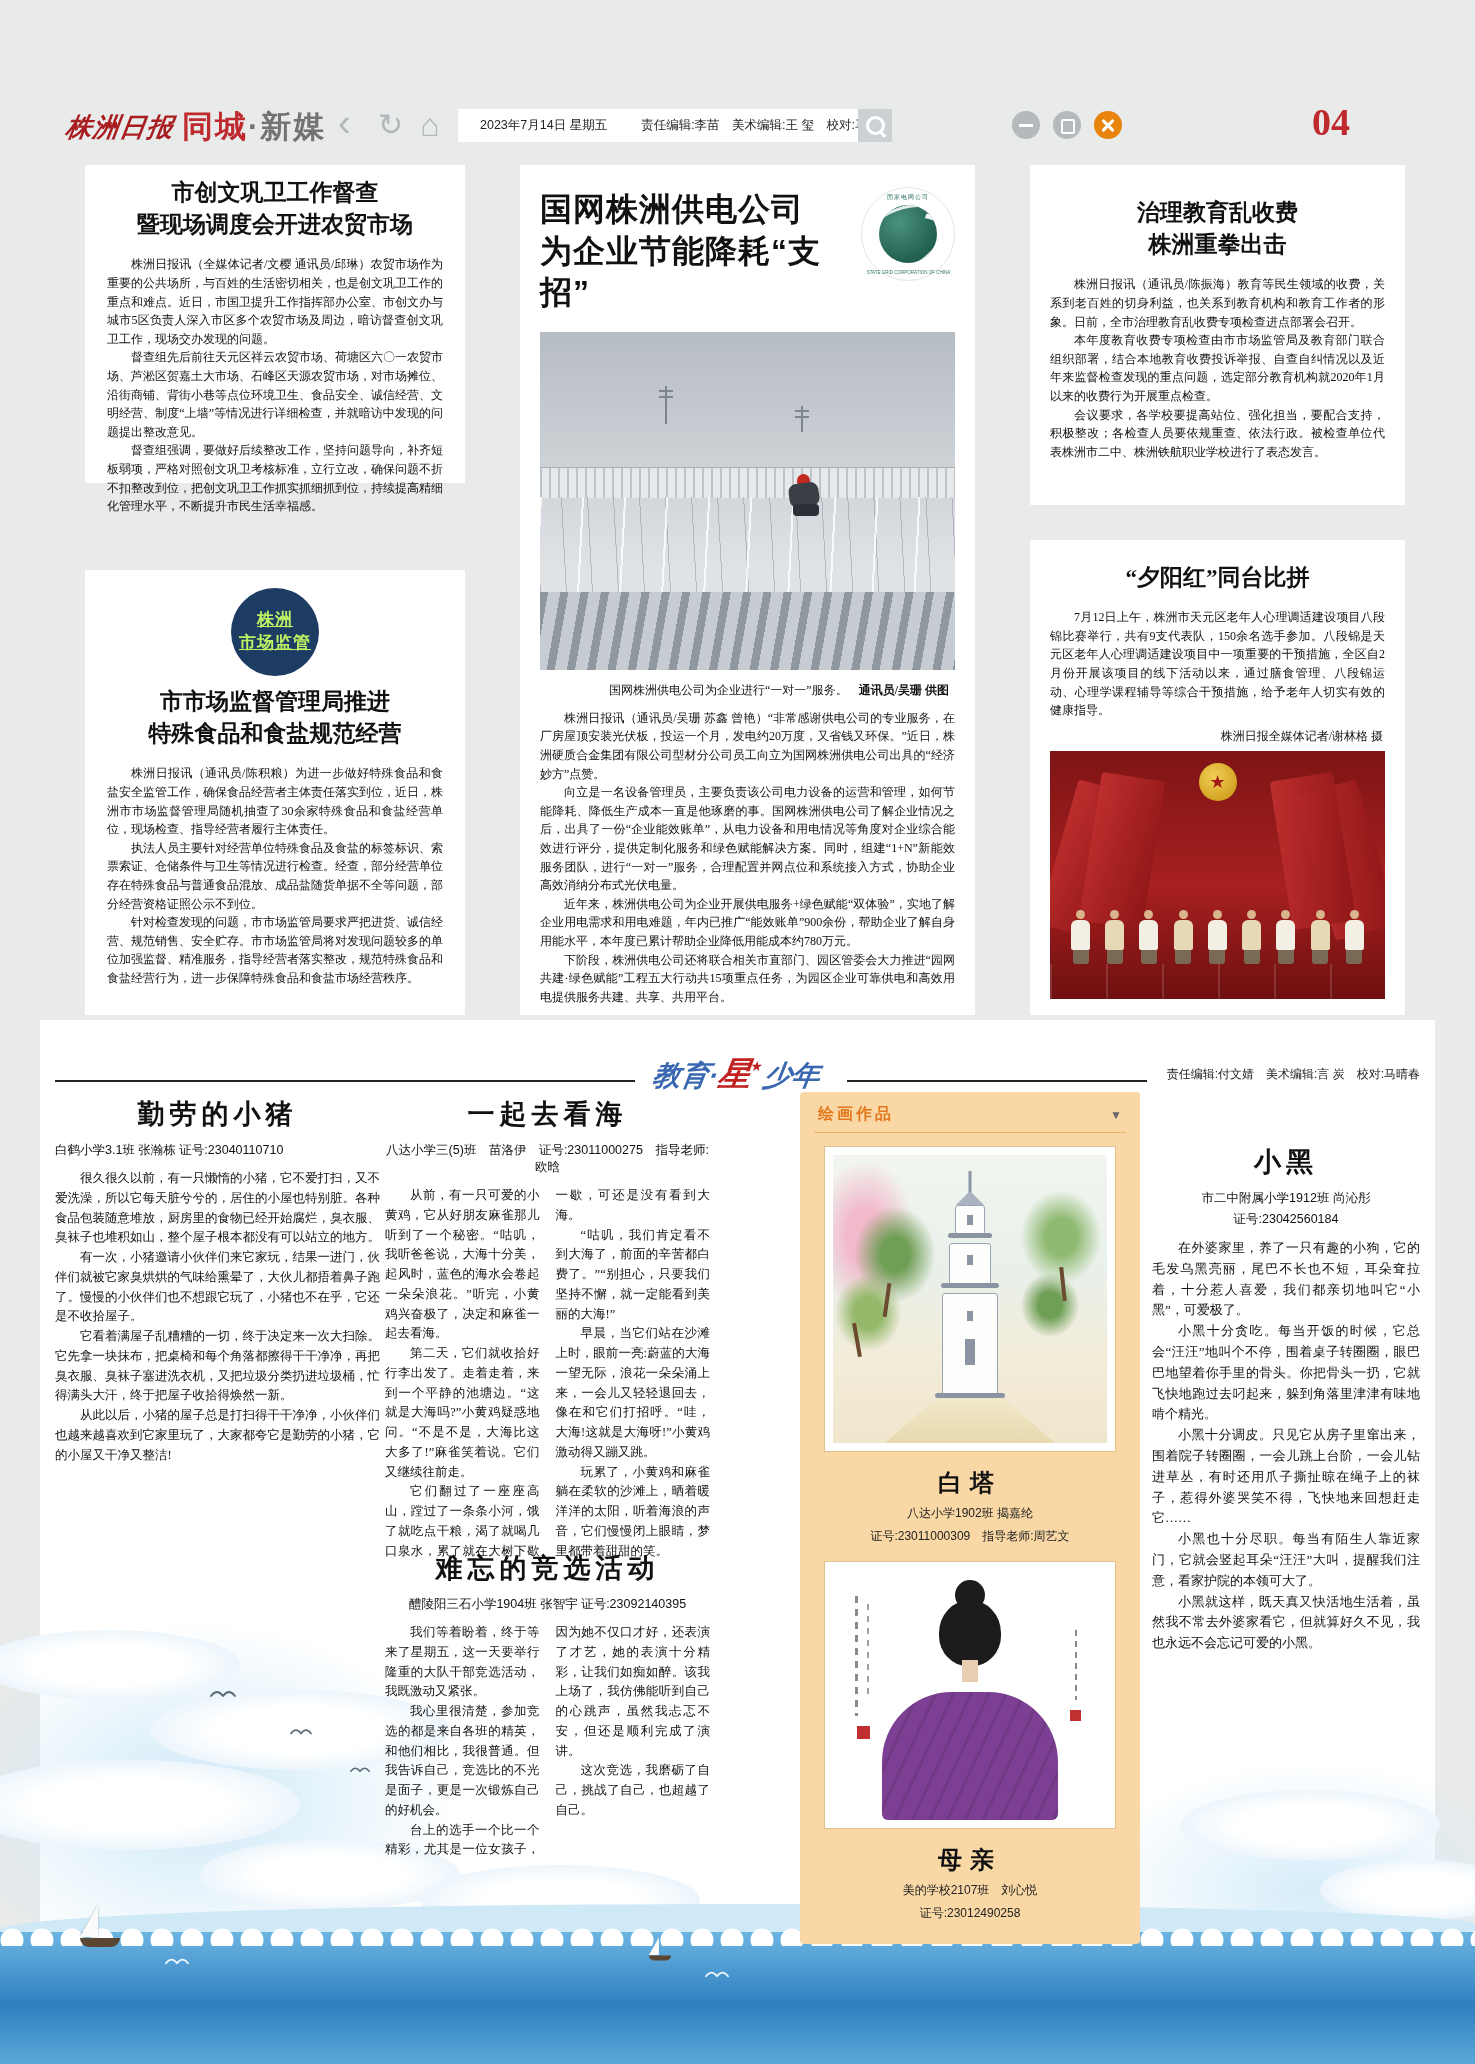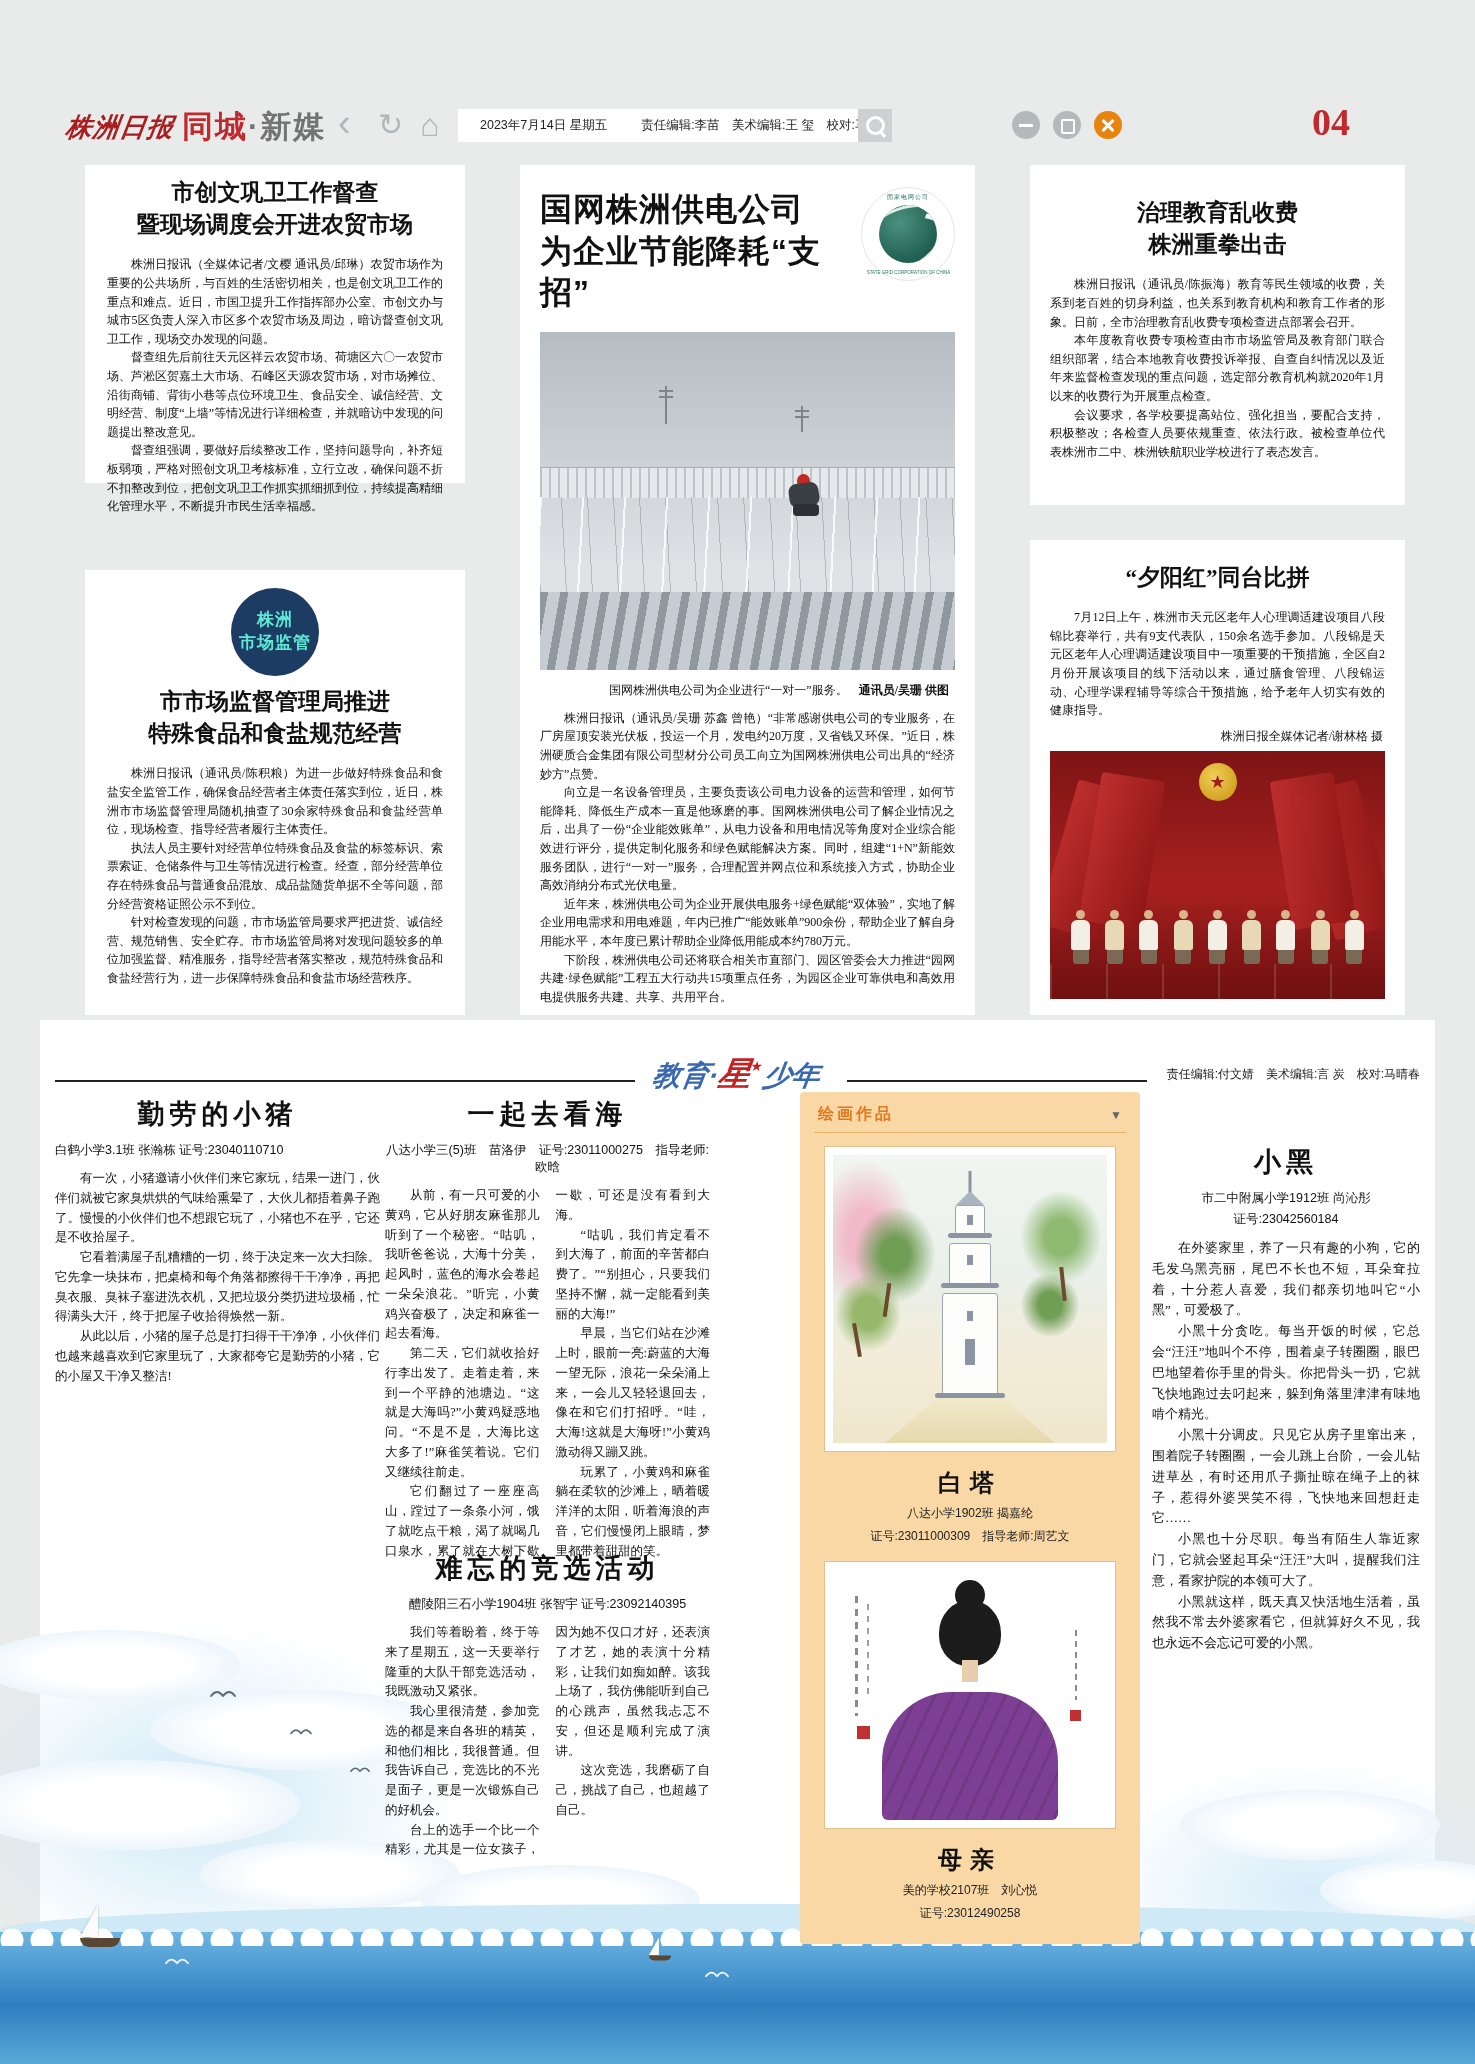--- a/index.html
+++ b/index.html
@@ -33,23 +33,23 @@
   .wbtn .x1{transform:rotate(45deg);} .wbtn .x2{transform:rotate(-45deg);}
   .pagenum{position:absolute;left:1312px;top:100px;font:700 38px "Liberation Serif","DejaVu Serif",serif;color:#bf2a2e;}
   
   .panel{position:absolute;background:#fff;box-sizing:border-box;}
   .art-title{font-family:"Liberation Serif","DejaVu Serif",serif;font-weight:700;font-size:23px;
              text-align:center;line-height:1.4;margin:4px 0 14px;}
   .bodytxt p{font-family:"Liberation Serif","DejaVu Serif",serif;font-size:12px;line-height:1.55;
              text-align:justify;text-indent:2em;margin:0;}
   #p-left1{left:85px;top:165px;width:380px;height:318px;padding:8px 22px;}
   #p-left2{left:85px;top:570px;width:380px;height:445px;padding:16px 22px;}
-  .badge{width:88px;height:88px;border-radius:50%;background:#1d3c63;color:#5eead4;display:flex;
+  .badge{width:88px;height:88px;border-radius:50%;background:#1d3c63;color:#bef264;display:flex;
          flex-direction:column;align-items:center;justify-content:center;margin:2px auto 10px;
-         font-size:17px;font-weight:700;line-height:1.35;letter-spacing:1px;}
+         font-size:17px;font-weight:700;line-height:1.35;letter-spacing:1px;text-decoration:underline;}
   #p-mid{left:520px;top:165px;width:455px;height:850px;padding:22px 20px;}
   .mid-head{display:flex;justify-content:space-between;align-items:flex-start;}
   .mid-title{font-size:32px;font-weight:900;line-height:1.3;letter-spacing:1px;margin:2px 0 0;}
   .sg-logo{width:92px;height:92px;border-radius:50%;background:#fff;border:1px solid #dfe8e4;
            position:relative;flex:0 0 auto;display:flex;flex-direction:column;align-items:center;
            justify-content:center;}
   .sg-cn{font-size:6px;color:#2f7568;position:absolute;top:5px;letter-spacing:1px;}
   .sg-en{font-size:5px;color:#2f7568;position:absolute;bottom:5px;transform:scale(.9);white-space:nowrap;}
   .sg-globe{width:58px;height:58px;border-radius:50%;background:radial-gradient(circle at 35% 30%,#4b9180,#1f5d4e 75%);
             position:relative;overflow:hidden;}
@@ -408,20 +408,21 @@
       <span class="bl-blue">教育</span><span class="bl-blue">·</span><span class="bl-red">星</span><span class="bl-star">★</span><span class="bl-blue">少年</span>
     </span>
     <span class="bn-line bn-l2"></span>
     <span class="bn-editors">责任编辑:付文婧　美术编辑:言 炭　校对:马晴春</span>
   </div>
 
   <div class="essay" id="essay-pig">
     <h3 class="e-title">勤劳的小猪</h3>
     <div class="e-byline">白鹤小学3.1班 张瀚栋 证号:23040110710</div>
     <div class="e-body">
+      <p>很久很久以前，有一只懒惰的小猪，它不爱打扫，又不爱洗澡，所以它每天脏兮兮的，居住的小屋也特别脏。各种食品包装随意堆放，厨房里的食物已经开始腐烂，臭衣服、臭袜子也堆积如山，整个屋子根本都没有可以站立的地方。</p>
       <p>有一次，小猪邀请小伙伴们来它家玩，结果一进门，伙伴们就被它家臭烘烘的气味给熏晕了，大伙儿都捂着鼻子跑了。慢慢的小伙伴们也不想跟它玩了，小猪也不在乎，它还是不收拾屋子。</p>
       <p>它看着满屋子乱糟糟的一切，终于决定来一次大扫除。它先拿一块抹布，把桌椅和每个角落都擦得干干净净，再把臭衣服、臭袜子塞进洗衣机，又把垃圾分类扔进垃圾桶，忙得满头大汗，终于把屋子收拾得焕然一新。</p>
       <p>从此以后，小猪的屋子总是打扫得干干净净，小伙伴们也越来越喜欢到它家里玩了，大家都夸它是勤劳的小猪，它的小屋又干净又整洁!</p>
     </div>
   </div>
 
   <div class="essay" id="essay-sea">
     <h3 class="e-title">一起去看海</h3>
     <div class="e-byline center">八达小学三(5)班　苗洛伊　证号:23011000275　指导老师:欧晗</div>
     <div class="e-body twocol">

